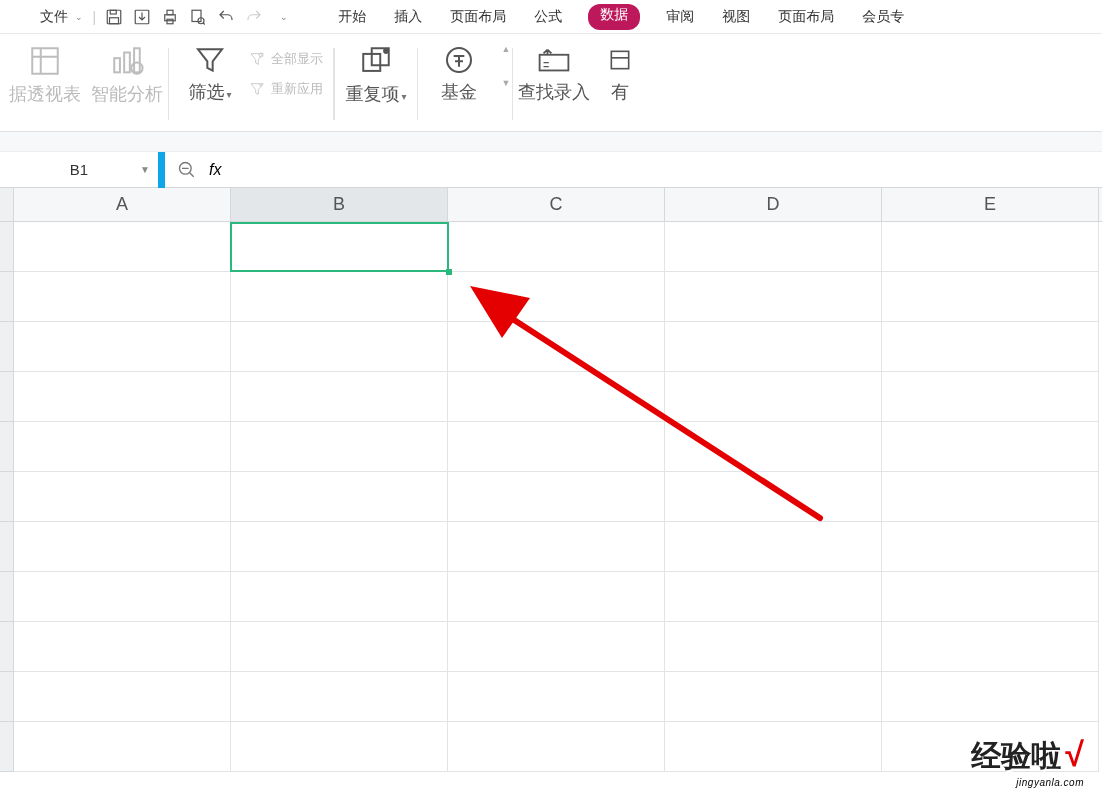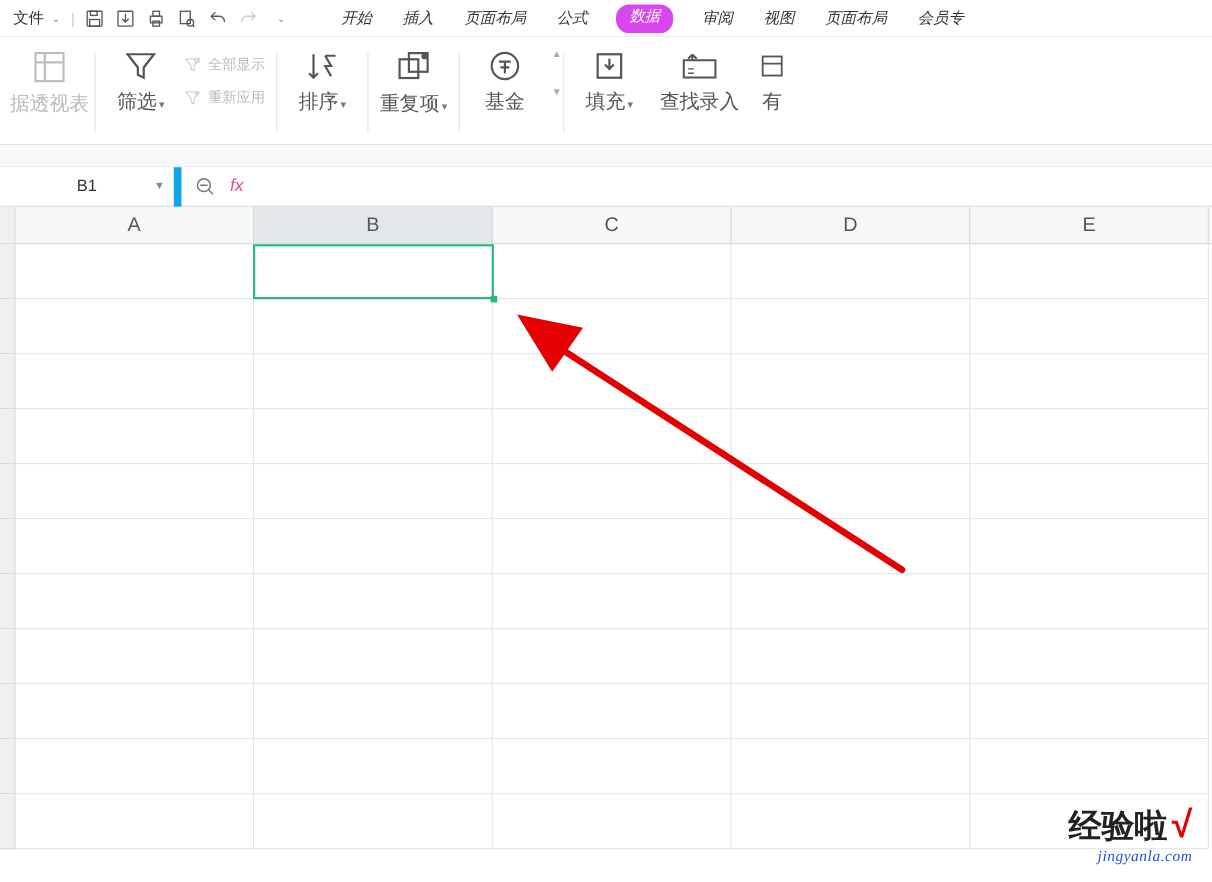--- a/index.html
+++ b/index.html
@@ -1,53 +1,53 @@
 <!DOCTYPE html>
 <html><head>
 <meta charset="utf-8">
 <style>
   * { box-sizing: border-box; margin: 0; padding: 0; font-family: "Microsoft YaHei", sans-serif; }
   body { width: 1102px; height: 802px; overflow: hidden; background: #fff; position: relative; }
   .menubar { display:flex; align-items:center; height:34px; padding:0 6px; font-size:14px; color:#333; border-bottom:1px solid #e8e8e8; }
-  .menubar .file-btn { display:flex; align-items:center; gap:4px; padding:2px 6px; }
+  .menubar .file-btn { display:flex; align-items:center; gap:4px; padding:2px 6px;margin-left:28px; }
   .menubar .icon-btn { width:28px; height:28px; display:flex; align-items:center; justify-content:center; color:#555; }
   .menubar .disabled { color:#bbb; }
-  .menubar .tabs { display:flex; gap:24px; margin-left:40px;font-style:italic; }
+  .menubar .tabs { display:flex; gap:24px; margin-left:40px; }
   .menubar .tab { padding:4px 2px; cursor:pointer; }
-  .menubar .tab.active { background:#d946ef; color:#fff; border-radius:12px; padding:2px 12px; }
+  .menubar .tab.active { background:#be185d; color:#fff; border-radius:12px; padding:2px 12px; }
   .ribbon { display:flex; align-items:flex-start; height:98px; padding:10px 4px 0 4px; border-bottom:1px solid #e0e0e0; background:#fff; }
   .ribbon-group { display:flex; flex-direction:column; align-items:center; justify-content:flex-start; height:88px; padding:0 10px; position:relative; }
   .ribbon-sep { width:1px; background:#e3e3e3; height:72px; margin-top:4px; }
   .big-btn { display:flex; flex-direction:column; align-items:center; gap:4px; font-size:18px; color:#555; width:62px; }
   .big-btn.disabled { color:#bbb; }
   .big-btn .lbl { margin-top:auto; padding-bottom:6px; white-space:nowrap; }
   .mini-row { display:flex; align-items:center; gap:6px; font-size:13px; color:#bbb;justify-content:flex-end; }
   .ribbon .caret::after { content:"▾"; font-size:10px; margin-left:2px; color:#777; }
   .spacer-gap { height: 20px; background:#f7f8fa; border-bottom:1px solid #eceef0;}
   .formula-bar { display:flex; align-items:center; height:36px; border-bottom:1px solid #d5d8db; }
   .namebox { width:165px; height:36px; display:flex; align-items:center; justify-content:center; border-right:7px solid #0ea5e9; position:relative; font-size:15px; color:#333;}
   .namebox .dd { position:absolute; right:8px; color:#888; font-size:10px;}
   .fxarea { display:flex; align-items:center; padding:0 12px; gap:12px; flex:1;}
-  .fxarea .fxlabel{ font-style:italic; font-size:16px; color:#ec4899;}
+  .fxarea .fxlabel{ font-style:italic; font-size:16px; color:#000000;}
   .grid-area { position:relative; }
   .col-headers { display:flex; height:34px; background:#f5f7f9; border-bottom:1px solid #d5d8db;}
   .rownum-col { width:14px; min-width:14px; background:#eef0f2; border-right:1px solid #d5d8db; border-bottom:1px solid #d5d8db; height:34px;}
   .colh { flex:0 0 auto; width:217px; border-right:1px solid #d5d8db; display:flex; align-items:center; justify-content:center; font-size:18px; color:#555; }
   .colh.sel { background:#e4e7ea; }
   .rows { }
   .row { display:flex; height:50px; }
   .row .rnum { width:14px; background:#eef0f2; border-right:1px solid #d5d8db; border-bottom:1px solid #d5d8db;}
   .row .cell { width:217px; flex:0 0 auto; border-right:1px solid #e1e4e7; border-bottom:1px solid #e1e4e7;}
   .sel-cell { position:absolute; border:2px solid #2ab87f; background:#fff; }
   .sel-handle { position:absolute; width:6px; height:6px; background:#2ab87f; }
   .arrow-annot { position:absolute; pointer-events:none; }
   .watermark { position:absolute; right:18px; bottom:14px; font-family: "STKaiti","KaiTi",serif; color:#222; text-align:right;margin-left:32px; }
   .watermark .t1{ font-size:30px; font-weight:bold; display:flex; align-items:baseline; gap:4px; text-shadow:1px 1px 0 #fff,2px 2px 0 #fff,-1px -1px 0 #fff;}
   .watermark .check{ color:#e40000; font-size:34px; font-weight:bold;}
-  .watermark .t2{ font-size:14px; font-style:italic; color:#1d4ed8; letter-spacing:0.5px; text-shadow:1px 1px 0 #fff;font-family:Liberation Serif, serif; }
+  .watermark .t2{ font-size:10px; font-style:italic; color:#000000; letter-spacing:0.5px; text-shadow:1px 1px 0 #fff; }
   svg { display:block; }
   .chev{ font-size:9px; color:#888; margin-left:3px;}
   .vsep-slot{width:12px;display:flex;align-items:center;justify-content:center;}
 </style>
 </head>
 <body>
 
 <div class="menubar">
   <div class="file-btn">
     <span>文件</span>
@@ -113,20 +113,31 @@
   <div class="ribbon-group">
     <div class="big-btn disabled">
       <svg width="34" height="34" viewBox="0 0 24 24" fill="none" stroke="#bdbdbd" stroke-width="1.4">
           <rect x="3" y="3" width="18" height="18"></rect>
           <path d="M3 9h18M9 3v18"></path>
         </svg>
       <span class="lbl">据透视表</span>
     </div>
   </div>
 
+  <div class="ribbon-group">
+    <div class="big-btn disabled">
+      <svg width="34" height="34" viewBox="0 0 24 24" fill="none" stroke="#bdbdbd" stroke-width="1.4">
+          <rect x="3" y="10" width="4" height="10"></rect>
+          <rect x="10" y="6" width="4" height="14"></rect>
+          <rect x="17" y="3" width="4" height="17"></rect>
+          <circle cx="19" cy="17" r="4"></circle>
+        </svg>
+      <span class="lbl">智能分析</span>
+    </div>
+  </div>
 
   <div class="ribbon-sep"></div>
 
   <div class="ribbon-group" style="flex-direction:row;align-items:flex-start;gap:8px;">
     <div class="big-btn">
       <svg width="32" height="32" viewBox="0 0 24 24" fill="none" stroke="#555" stroke-width="1.5">
           <path d="M3 4h18L14 13v7l-4-2v-5L3 4z"></path>
         </svg>
       <span class="lbl caret">筛选</span>
     </div>
@@ -143,28 +154,20 @@
             <path d="M3 4h18L14 13v7l-4-2v-5L3 4z"></path>
             <path d="M18 3v5M21 5l-3 3-3-3"></path>
           </svg>
         <span>重新应用</span>
       </div>
     </div>
   </div>
 
   <div class="ribbon-sep"></div>
 
-  <div class="ribbon-group">
-    <div class="big-btn">
-      <svg width="32" height="32" viewBox="0 0 24 24" fill="none" stroke="#555" stroke-width="1.5">
-          <path d="M6 4v16M3 17l3 3 3-3M14 5h7M14 5l4 7h-4l4 7"></path>
-        </svg>
-      <span class="lbl caret">排序</span>
-    </div>
-  </div>
 
   <div class="ribbon-sep"></div>
 
   <div class="ribbon-group">
     <div class="big-btn">
       <svg width="34" height="34" viewBox="0 0 24 24" fill="none" stroke="#555" stroke-width="1.4">
           <rect x="3" y="7" width="12" height="12"></rect>
           <rect x="9" y="3" width="12" height="12"></rect>
           <circle cx="19" cy="5" r="2" fill="#555" stroke="none"></circle>
         </svg>
@@ -186,29 +189,20 @@
     </div>
   </div>
 
   <div class="vsep-slot">
     <div style="display:flex;flex-direction:column;gap:24px;color:#aaa;font-size:9px;">▲<span>▼</span></div>
   </div>
 
   <div class="ribbon-sep"></div>
 
 
-  <div class="ribbon-group">
-    <div class="big-btn">
-      <svg width="32" height="32" viewBox="0 0 24 24" fill="none" stroke="#555" stroke-width="1.5">
-          <rect x="4" y="4" width="16" height="16"></rect>
-          <path d="M12 7v7M9 11l3 3 3-3"></path>
-        </svg>
-      <span class="lbl caret">填充</span>
-    </div>
-  </div>
 
   <div class="ribbon-group">
     <div class="big-btn">
       <svg width="34" height="32" viewBox="0 0 26 24" fill="none" stroke="#555" stroke-width="1.4">
           <rect x="2" y="8" width="22" height="12"></rect>
           <path d="M8 8V4M8 4l-3 3M8 4l3 3"></path>
           <path d="M5 14h4M5 17h4" stroke-width="1"></path>
         </svg>
       <span class="lbl">查找录入</span>
     </div>

